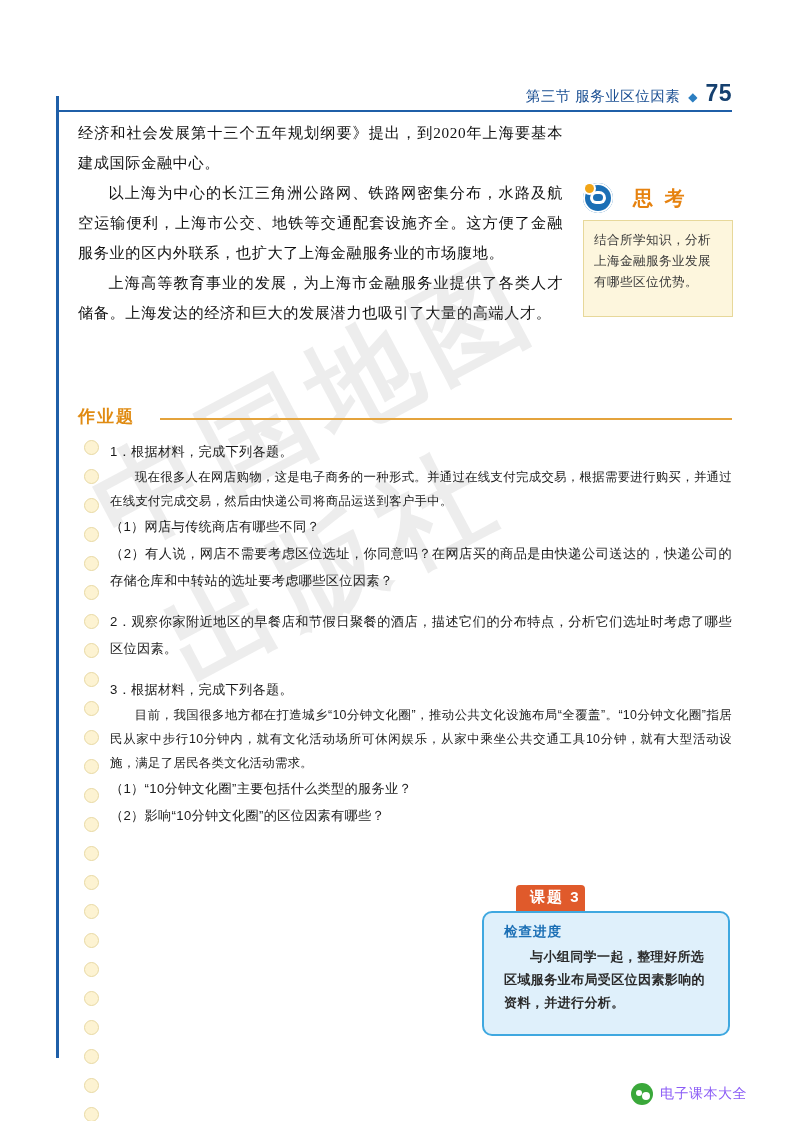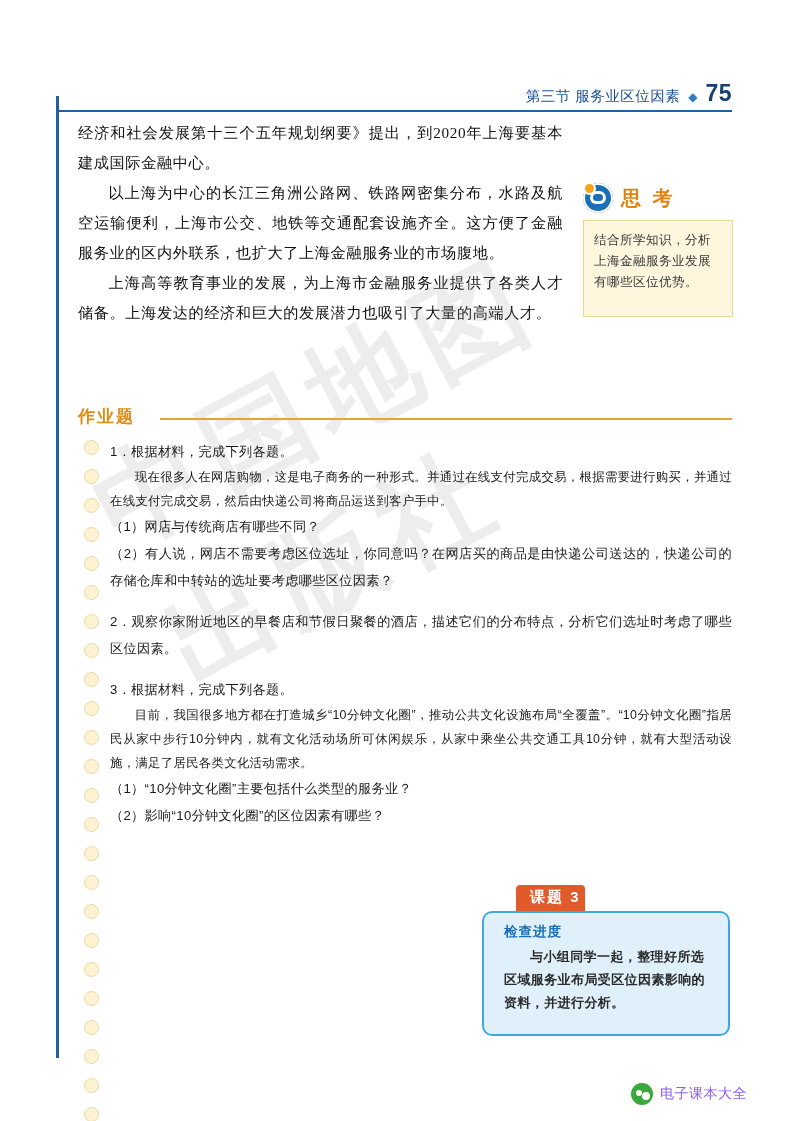--- a/index.html
+++ b/index.html
@@ -96,21 +96,21 @@
   
   .think-box {
     position: absolute;
     left: 583px;
     top: 180px;
     width: 150px;
   }
   .think-head {
     display: flex;
     align-items: center;
-    gap: 8px;
+    gap: 20px;
     height: 36px;
   }
   .think-icon {
     width: 30px;
     height: 30px;
     border-radius: 50%;
     background: #1b6fb5;
     position: relative;
     flex: 0 0 auto;
     box-shadow: inset 0 0 0 2px #ffffff;

